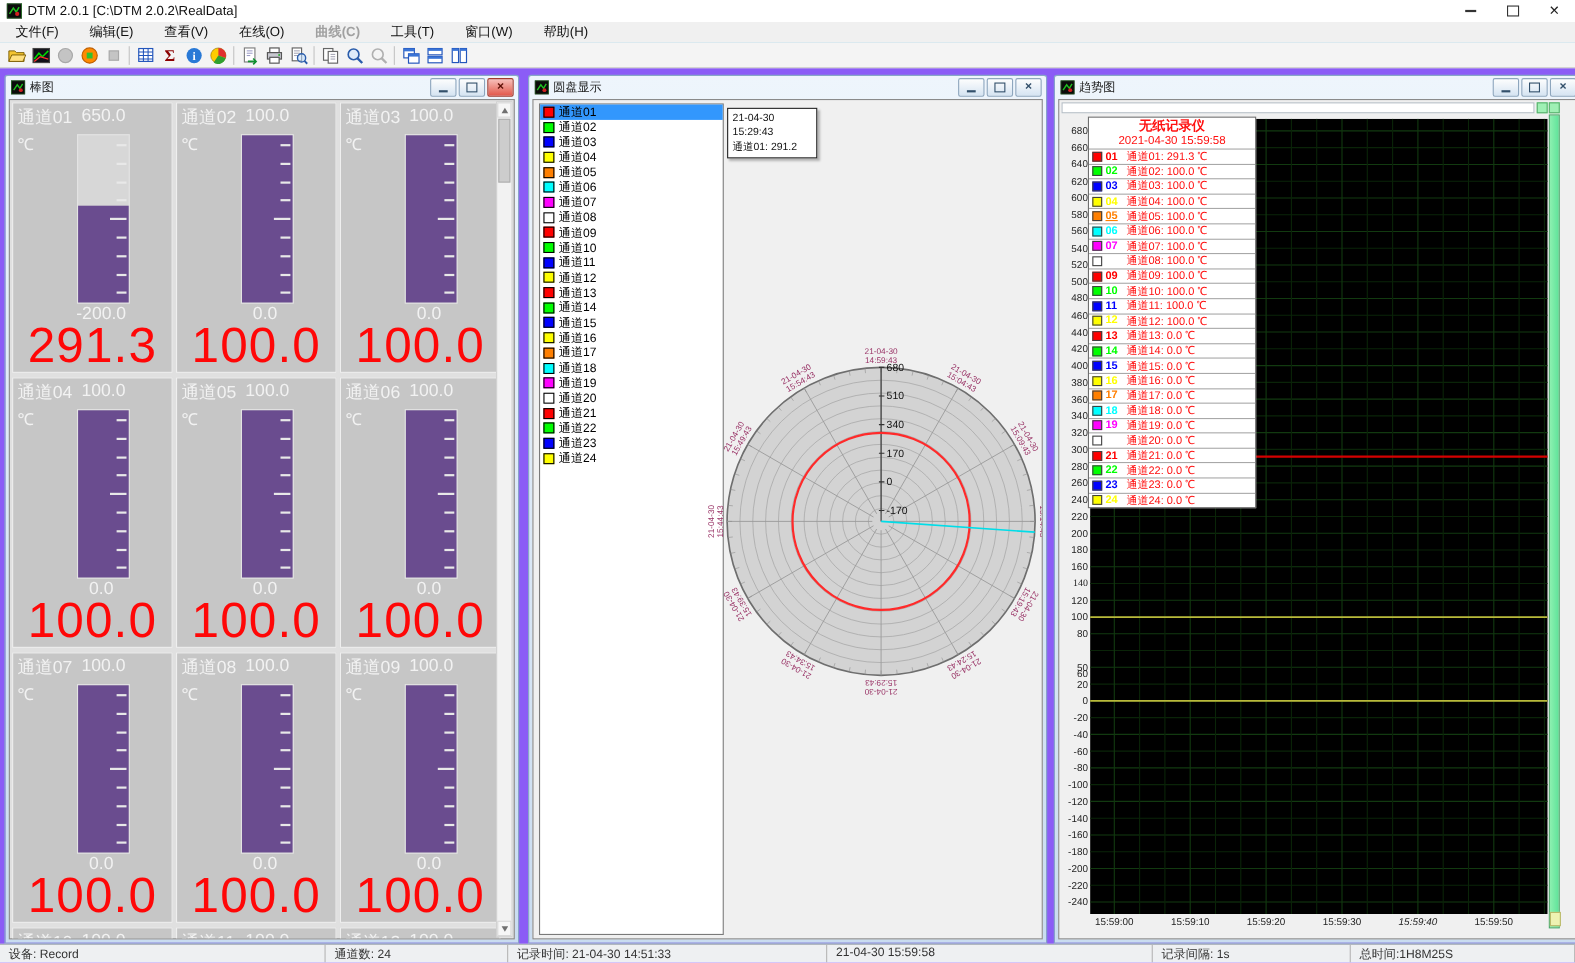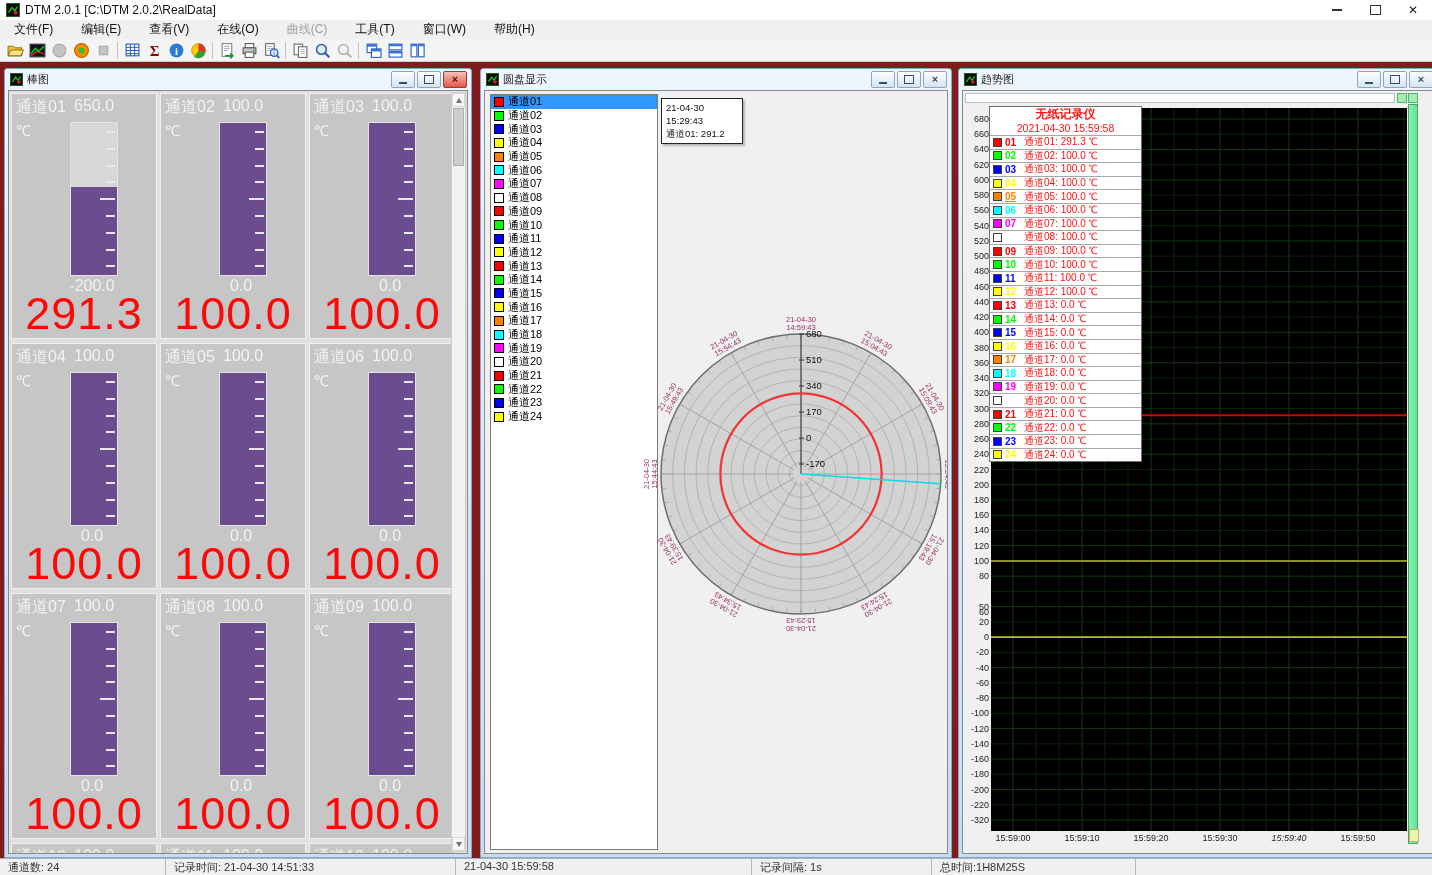--- a/index.html
+++ b/index.html
@@ -1,30 +1,30 @@
 <!DOCTYPE html>
 <html><head>
 <meta charset="utf-8">
 <style>
   html,body{margin:0;padding:0;background:#fff;}
   #app{position:relative;width:1432px;height:875px;overflow:hidden;
-       font-family:"Liberation Sans",sans-serif;background:#7f1d1d;user-select:none;}
+       font-family:"Liberation Sans",sans-serif;background:#8b5cf6;user-select:none;}
   
   .titlebar{position:absolute;left:0;top:0;width:100%;height:20px;background:#ffffff;
             display:flex;align-items:center;border-bottom:1px solid #e6e6e6;}
   .titlebar .appicon{width:14px;height:14px;margin:0 5px 0 6px;}
   .titlebar .ttext{font-size:12px;color:#111;}
   .caption-btns{position:absolute;right:0;top:0;height:20px;display:flex;}
   .cap{width:38px;height:20px;display:flex;align-items:center;justify-content:center;color:#222;font-size:12px;}
   .cap .minbar{width:10px;height:1.5px;background:#333;}
   .cap .maxbox{width:9px;height:8px;border:1.2px solid #333;}
   .menubar{position:absolute;left:0;top:20px;width:100%;height:19px;background:#f0f0f0;
            display:flex;align-items:center;border-bottom:1px solid #0ea5e9;}
   .menu-item{font-size:12px;color:#111;padding:0 14px;height:100%;display:flex;align-items:center;}
-  .menu-item.disabled{color:#a0a0a0;}
+  .menu-item.disabled{color:#a0a0a0;font-weight:bold;}
   .toolbar{position:absolute;left:0;top:39px;width:100%;height:23px;background:#f4f4f4;
            display:flex;align-items:center;border-bottom:1px solid #cfcfcf;padding-left:4px;box-sizing:border-box;}
   .tb-btn{width:22px;height:20px;display:flex;align-items:center;justify-content:center;}
   .tb-btn svg{width:17px;height:17px;}
   .tb-sep{width:1px;height:17px;background:#c4c4c4;margin:0 3px;}
   
   .child{position:absolute;background:linear-gradient(#eef5fc,#c9dcf0);border:1px solid #86a7c8;
          border-radius:3px 3px 0 0;padding:0 3px 3px 3px;box-sizing:border-box;}
   .child-title{height:21px;display:flex;align-items:center;gap:4px;font-size:11px;color:#1a1a1a;}
   .child-title .wicon{width:13px;height:13px;margin-left:2px;}
@@ -788,40 +788,40 @@
           <div class="ylab" style="left: 0px; top: 282.065px;">340</div>
           <div class="ylab" style="left: 0px; top: 297.304px;">320</div>
           <div class="ylab" style="left: 0px; top: 312.543px;">300</div>
           <div class="ylab" style="left: 0px; top: 327.783px;">280</div>
           <div class="ylab" style="left: 0px; top: 343.022px;">260</div>
           <div class="ylab" style="left: 0px; top: 358.261px;">240</div>
           <div class="ylab" style="left: 0px; top: 373.5px;">220</div>
           <div class="ylab" style="left: 0px; top: 388.739px;">200</div>
           <div class="ylab" style="left: 0px; top: 403.978px;">180</div>
           <div class="ylab" style="left: 0px; top: 419.217px;">160</div>
-          <div class="ylab" style="left: 0px; top: 434.457px;">140</div>
+          <div class="ylab" style="left: 0px; top: 434.457px; font-family: Liberation Serif, serif;">140</div>
           <div class="ylab" style="left: 0px; top: 449.696px;">120</div>
           <div class="ylab" style="left: 0px; top: 464.935px;">100</div>
           <div class="ylab" style="left: 0px; top: 480.174px;">80</div>
           <div class="ylab" style="left: 0px; top: 516px;">60</div>
           <div class="ylab" style="left: 0px; top: 510.652px;">50</div>
           <div class="ylab" style="left: 0px; top: 525.891px;">20</div>
           <div class="ylab" style="left: 0px; top: 541.13px;">0</div>
           <div class="ylab" style="left: 0px; top: 556.37px;">-20</div>
           <div class="ylab" style="left: 0px; top: 571.609px;">-40</div>
           <div class="ylab" style="left: 0px; top: 586.848px;">-60</div>
           <div class="ylab" style="left: 0px; top: 602.087px;">-80</div>
           <div class="ylab" style="left: 0px; top: 617.326px;">-100</div>
           <div class="ylab" style="left: 0px; top: 632.565px;">-120</div>
           <div class="ylab" style="left: 0px; top: 647.804px;">-140</div>
           <div class="ylab" style="left: 0px; top: 663.043px;">-160</div>
           <div class="ylab" style="left: 0px; top: 678.283px;">-180</div>
           <div class="ylab" style="left: 0px; top: 693.522px;">-200</div>
           <div class="ylab" style="left: 0px; top: 708.761px;">-220</div>
-          <div class="ylab" style="left: 0px; top: 724px;">-320</div>
+          <div class="ylab" style="left: 0px; top: 724px;">-240</div>
         </div>
       <svg id="plot-svg" width="416" height="723" style="position:absolute;left:28px;top:17px;">
           <rect x="0" y="0" width="416" height="723" fill="#000"></rect>
           <line x1="0" y1="11" x2="416" y2="11" stroke="#123a10" stroke-width="1"></line>
           <line x1="0" y1="26.23913043478261" x2="416" y2="26.23913043478261" stroke="#0a2408" stroke-width="1"></line>
           <line x1="0" y1="41.47826086956522" x2="416" y2="41.47826086956522" stroke="#123a10" stroke-width="1"></line>
           <line x1="0" y1="56.71739130434783" x2="416" y2="56.71739130434783" stroke="#0a2408" stroke-width="1"></line>
           <line x1="0" y1="71.95652173913044" x2="416" y2="71.95652173913044" stroke="#123a10" stroke-width="1"></line>
           <line x1="0" y1="87.19565217391305" x2="416" y2="87.19565217391305" stroke="#0a2408" stroke-width="1"></line>
           <line x1="0" y1="102.43478260869566" x2="416" y2="102.43478260869566" stroke="#123a10" stroke-width="1"></line>
@@ -1018,19 +1018,20 @@
               <span class="leg-sw" style="background: rgb(255, 255, 0);"></span>
               <span class="leg-no" style="color: rgb(255, 255, 0);">24</span>
               <span class="leg-tx">通道24: 0.0 ℃</span>
             </div>
           </div>
       </div>
     </div>
   </div>
 
   <div class="statusbar">
+      <div class="sfield" style="width: 296px;">设备: Record</div>
       <div class="sfield" style="width: 166px;">通道数: 24</div>
       <div class="sfield" style="width: 290px;">记录时间: 21-04-30 14:51:33</div>
       <div class="sfield" style="width: 296px;">21-04-30 15:59:58</div>
       <div class="sfield" style="width: 180px;">记录间隔: 1s</div>
       <div class="sfield" style="width: 204px;">总时间:1H8M25S</div>
     </div>
 </div>
 
 </body></html>

